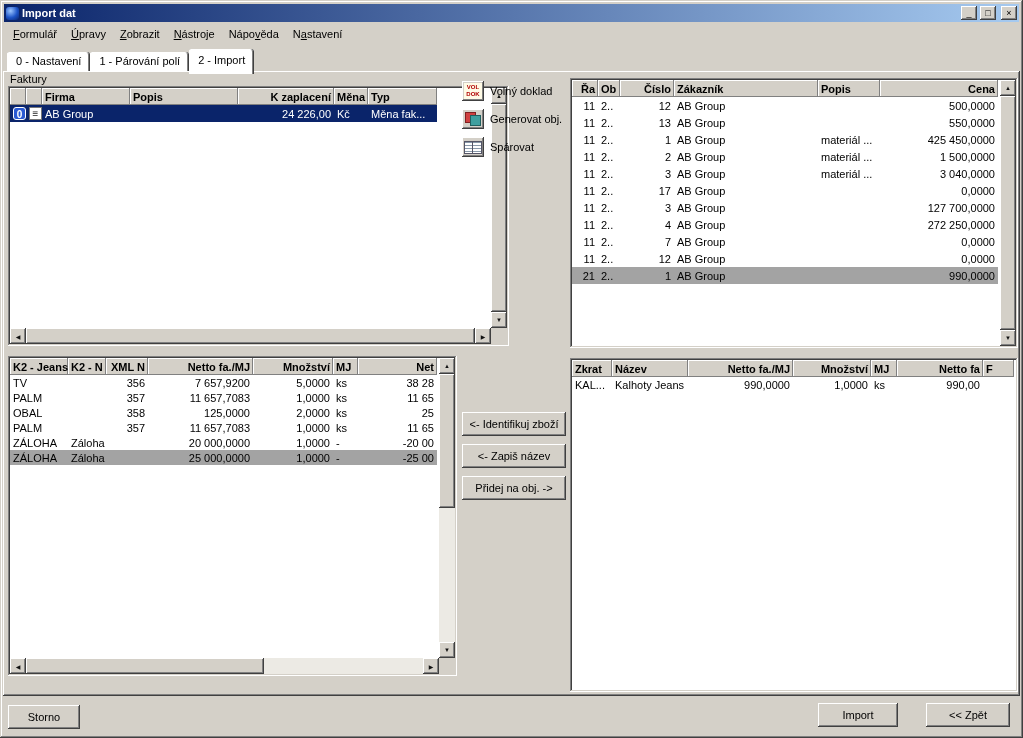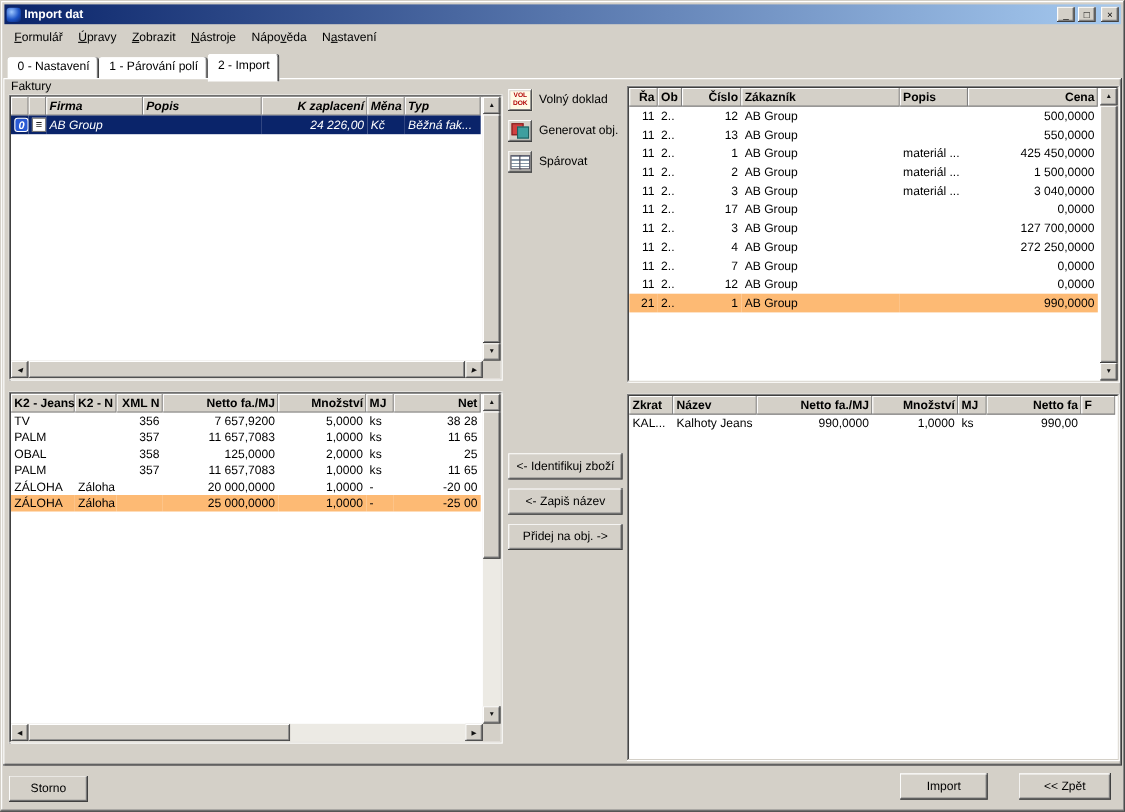--- a/index.html
+++ b/index.html
@@ -45,21 +45,21 @@
   .grid-body { position: absolute; top: 2px; left: 2px; right: 2px; bottom: 2px; overflow: hidden; background: #fff; }
   .grid.has-v .grid-body { right: 18px; }
   .grid.has-h .grid-body { bottom: 18px; }
 
   table { border-collapse: separate; border-spacing: 0; table-layout: fixed; }
   th, td { box-sizing: border-box; padding: 0 3px; overflow: hidden; white-space: nowrap; font-size: 11px; text-align: left; }
   th { background: #d4d0c8; font-weight: bold; height: 17px;
     box-shadow: inset -1px -1px #808080, inset 1px 1px #ffffff; }
   td { height: 16px; }
   tr.row-sel td { background: #0a246a; color: #fff; }
-  tr.row-sel-inactive td { background: #fdba74; }
+  tr.row-sel-inactive td { background: #a3a3a3; }
 
   #tbl-faktury { width: 427px; }
   #tbl-faktury th:nth-child(1) { width: 16px; }
   #tbl-faktury th:nth-child(2) { width: 16px; }
   #tbl-faktury th:nth-child(3) { width: 88px; }
   #tbl-faktury th:nth-child(4) { width: 108px; }
   #tbl-faktury th:nth-child(5) { width: 96px; }
   #tbl-faktury th:nth-child(6) { width: 34px; }
   #tbl-faktury th:nth-child(7) { width: 69px; }
   #tbl-faktury th:nth-child(5), #tbl-faktury td:nth-child(5) { text-align: right; }
@@ -173,21 +173,21 @@
   <div class="tabstrip">
       <div class="tab">0 - Nastavení</div>
       <div class="tab">1 - Párování polí</div>
       <div class="tab active">2 - Import</div>
     </div>
 
   <div class="tabpage">
 
     <span class="group-label">Faktury</span>
 
-    <div class="grid has-v has-h sunk" style="left:5px; top:15px; width:449px; height:260px;font-style:italic;">
+    <div class="grid has-v has-h sunk" style="left:5px; top:15px; width:501px; height:260px;">
       <div class="grid-body">
         <table id="tbl-faktury">
             <thead>
               <tr>
                 <th></th>
                 <th></th>
                 <th>Firma</th>
                 <th>Popis</th>
                 <th>K zaplacení</th>
                 <th>Měna</th>
@@ -195,21 +195,21 @@
               </tr>
             </thead>
             <tbody>
               <tr class="row-sel">
                 <td><span class="cell-icon icon-document-zero">0</span></td>
                 <td><span class="cell-icon icon-list">≡</span></td>
                 <td>AB Group</td>
                 <td></td>
                 <td>24 226,00</td>
                 <td>Kč</td>
-                <td>Běžná fak...</td>
+                <td>Měna fak...</td>
               </tr>
             </tbody>
           </table>
       </div>
       <div class="vscroll">
         <div class="sb-btn r">▲</div>
         <div class="sb-track">
           <div class="sb-thumb r" style="height:100%;"></div>
         </div>
         <div class="sb-btn r">▼</div>

